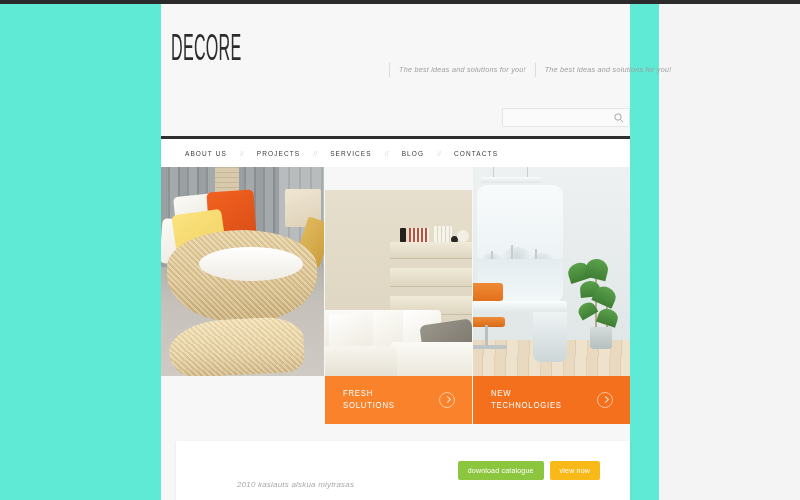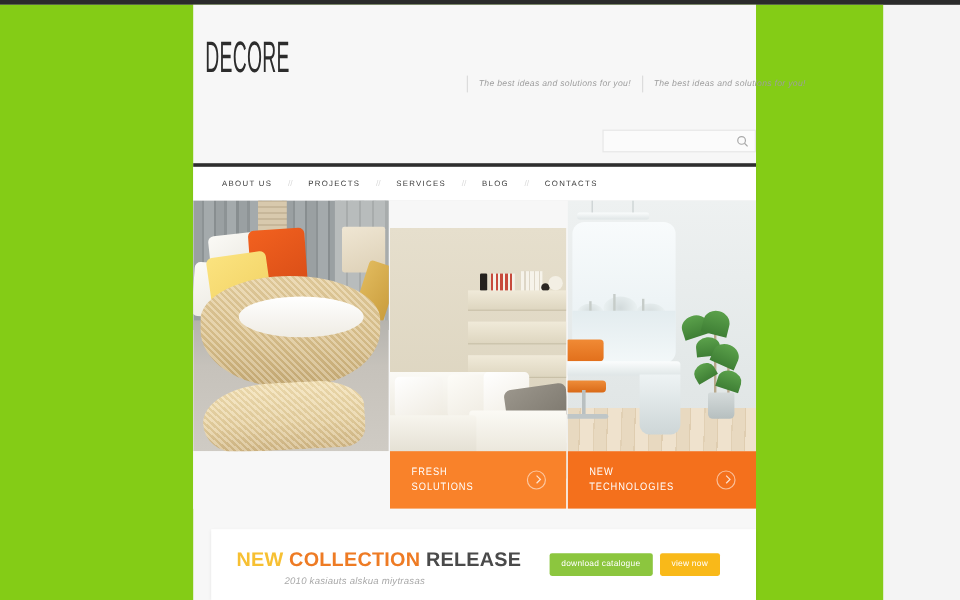--- a/index.html
+++ b/index.html
@@ -22,23 +22,23 @@
     width: 800px;
     height: 4px;
     background: #2b2b2b;
   }
 
   
   .page {
     position: absolute;
     left: 0;
     top: 4px;
-    width: 736px;
+    width: 659px;
     height: 496px;
-    background: #84cc16;
+    background: #5eead4;
   }
 
   
   .site {
     position: absolute;
     left: 161px;
     top: 0;
     width: 469px;
     height: 496px;
     background: #f7f7f7;
@@ -636,23 +636,20 @@
         </div>
         <div class="panel-caption" style="background:#F4701C">
           <div class="cap-text">NEW
 TECHNOLOGIES</div>
           <div class="cap-arrow"></div>
         </div>
       </div>
     </div>
 
     <div class="promo">
-      <div class="promo-title">
-        <span style="color:#F7C032">NEW</span><span>&nbsp;</span><span style="color:#EE7B24">COLLECTION</span><span>&nbsp;</span><span style="color:#4A4A4A">RELEASE</span>
-      </div>
       <div class="promo-sub">2010 kasiauts alskua miytrasas</div>
       <div class="promo-btns">
         <button class="btn" style="background:#8CC63E">download catalogue</button>
         <button class="btn" style="background:#F9B919">view now</button>
       </div>
     </div>
 
   </div>
 </div>
 

